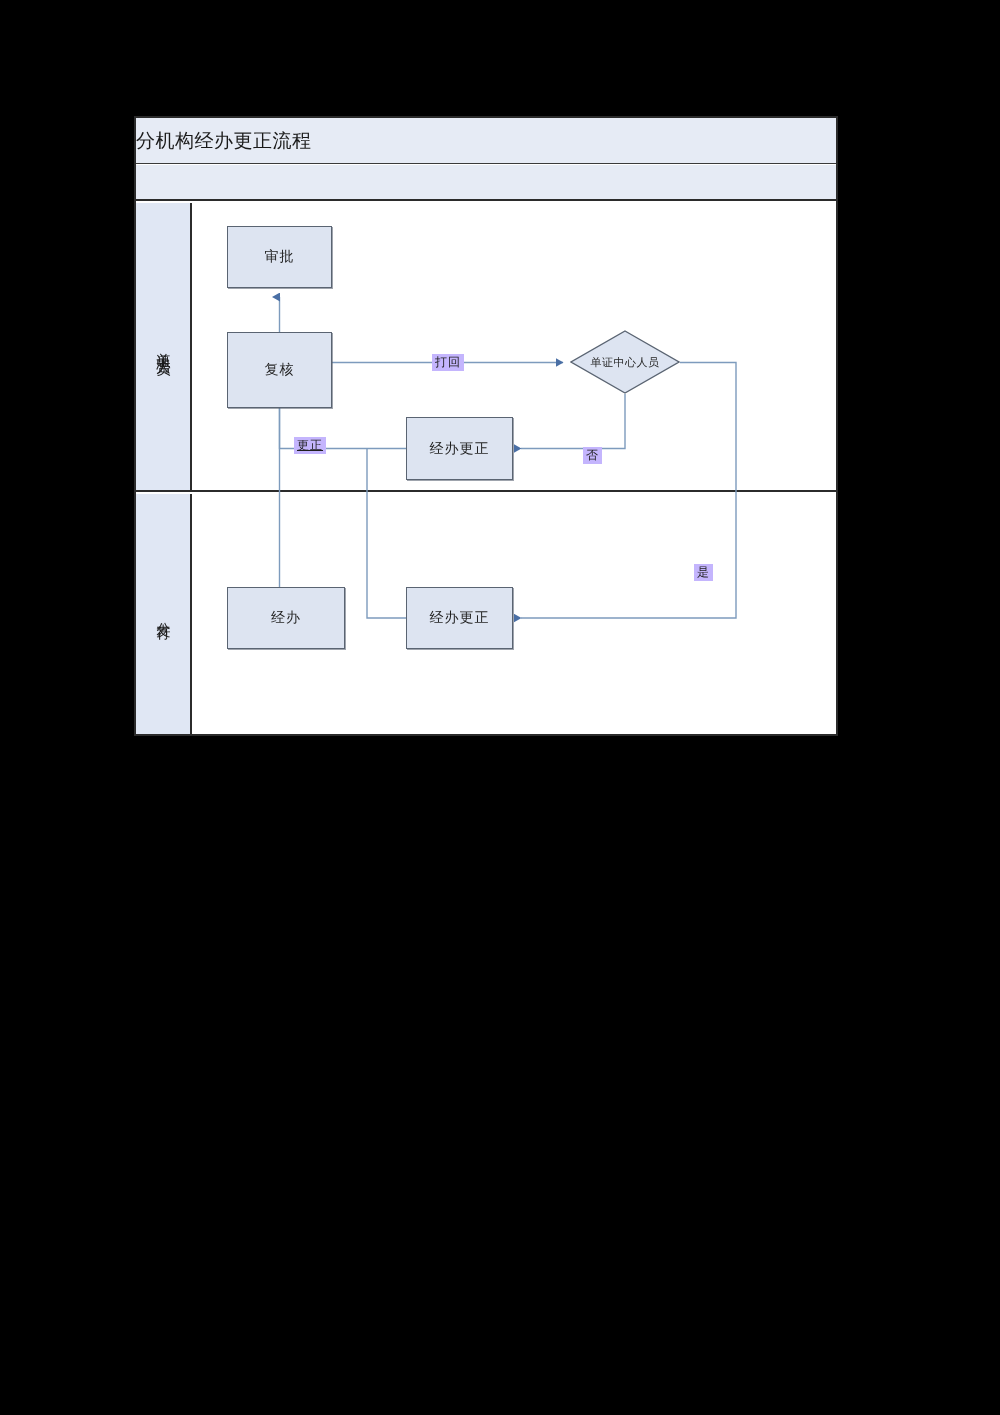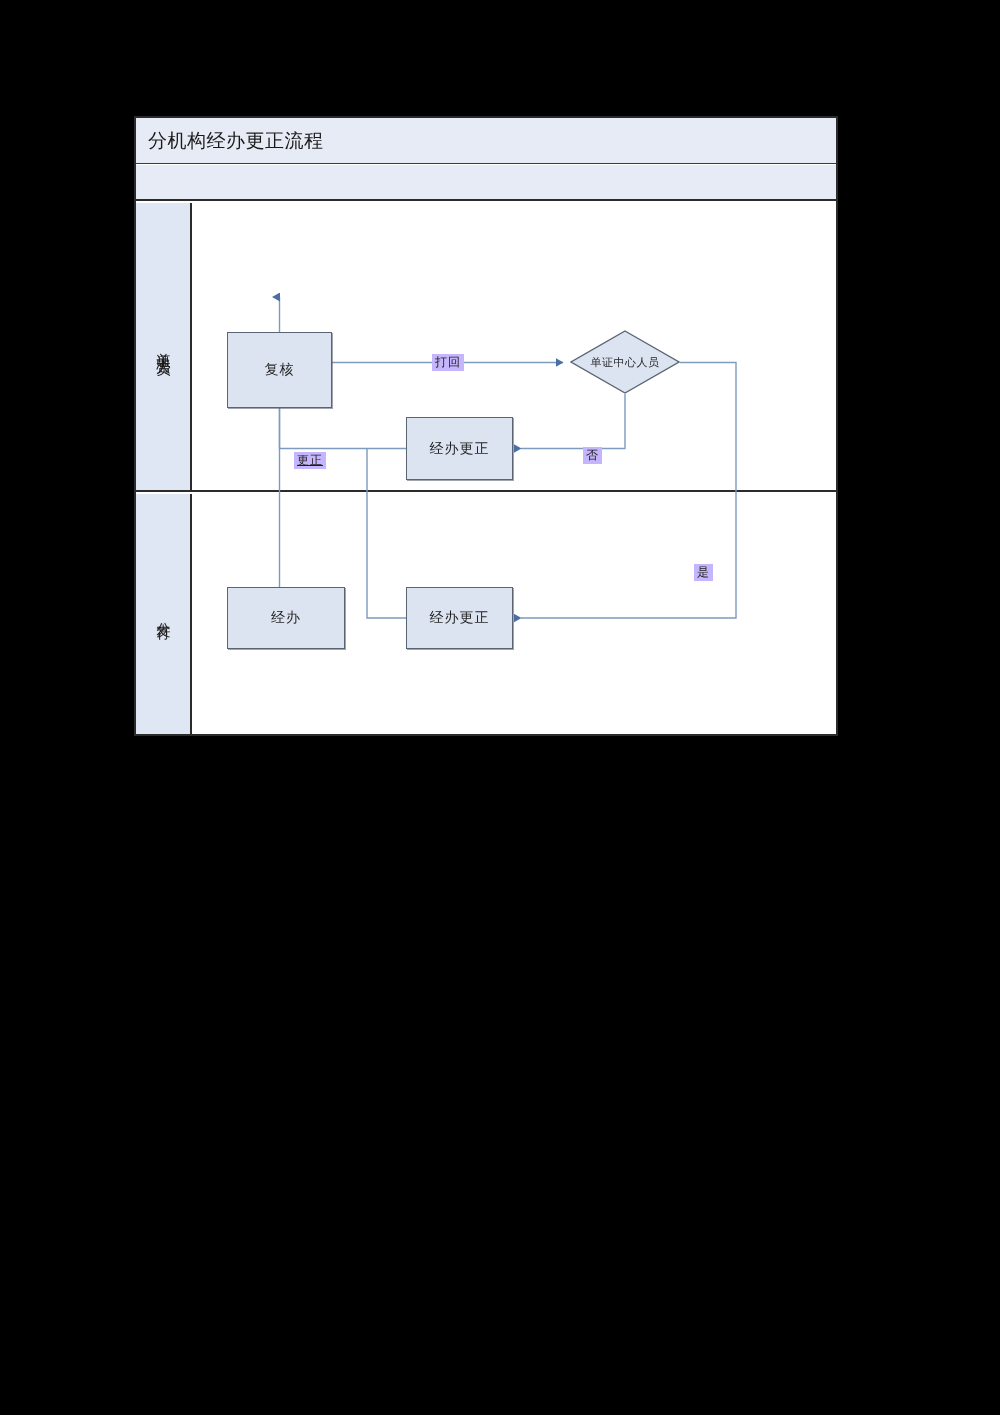--- a/index.html
+++ b/index.html
@@ -37,21 +37,20 @@
     height: 46px;
     background: #e6ebf5;
     border-bottom: 1px solid #3a3a3a;
     box-sizing: border-box;
     display: flex;
     align-items: center;
   }
   #title-text {
     font-size: 19px;
     color: #1a1a1a;
-    padding-left: 12px;
     letter-spacing: 0.5px;
     white-space: nowrap;
   }
 
   
   #subtitle-band {
     position: absolute;
     left: 0;
     top: 47px;
     width: 100%;
@@ -178,21 +177,21 @@
     position: absolute;
     font-size: 12px;
     color: #1f1f1f;
     background: #c4b5fd;
     padding: 0 3px;
     white-space: nowrap;
     letter-spacing: 1px;
   }
   #label-reject  { left: 296px; top: 236px; }
   #label-no      { left: 447px; top: 329px; }
-  #label-correct { left: 158px; top: 334px; text-decoration: underline; }
+  #label-correct { left: 158px; top: 319px; text-decoration: underline; }
   #label-yes     { left: 558px; top: 446px; }
 </style>
 </head>
 <body>
 
 <div id="diagram-frame">
 
   <div id="title-band">
     <div id="title-text">分机构经办更正流程</div>
   </div>
@@ -241,20 +240,23 @@
       <path d="M544 244.5 L600 244.5 L600 500 L385 500" marker-end="url(#arrow-left)"></path>
 
       <path d="M270 330.5 L143.5 330.5 L143.5 285" marker-end="url(#arrow-up)"></path>
 
       <path d="M270 500 L231 500 L231 330.5"></path>
 
       <path d="M143.5 469 L143.5 285" marker-end="url(#arrow-up)"></path>
     </g>
   </svg>
 
+  <div class="node" id="node-approve">
+    <span>审批</span>
+  </div>
 
   <div class="node" id="node-review">
     <span>复核</span>
   </div>
 
   <div class="node" id="node-correct-1">
     <span>经办更正</span>
   </div>
 
   <div id="node-decision">

